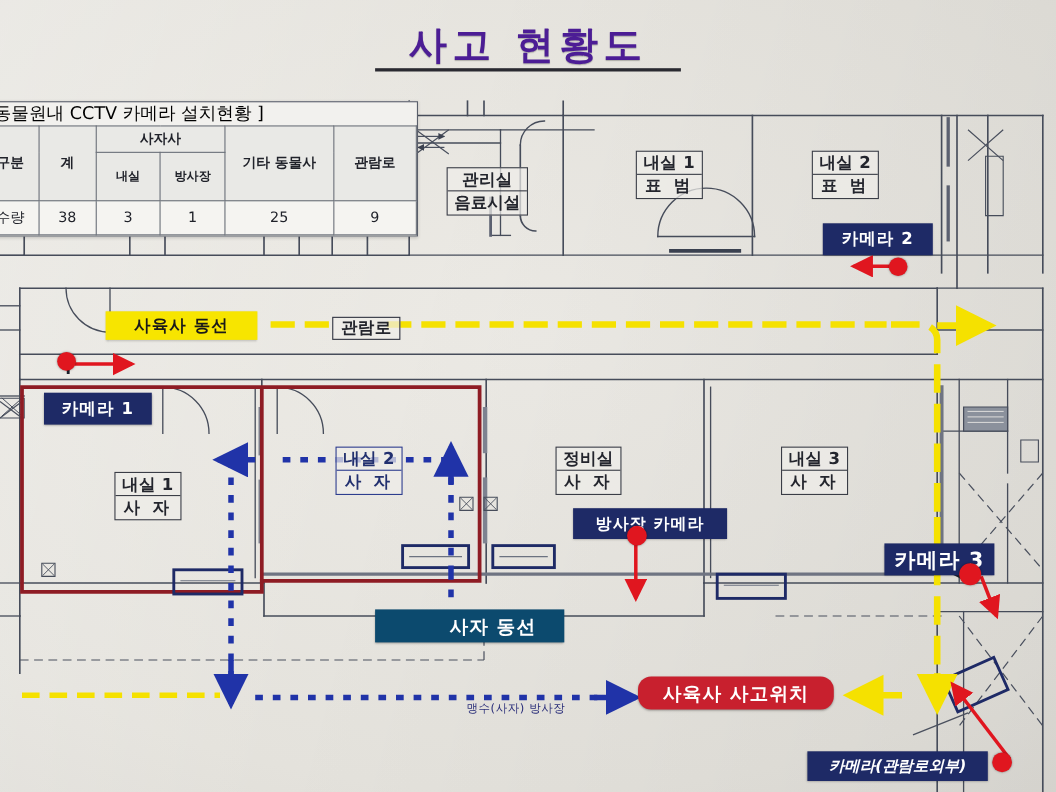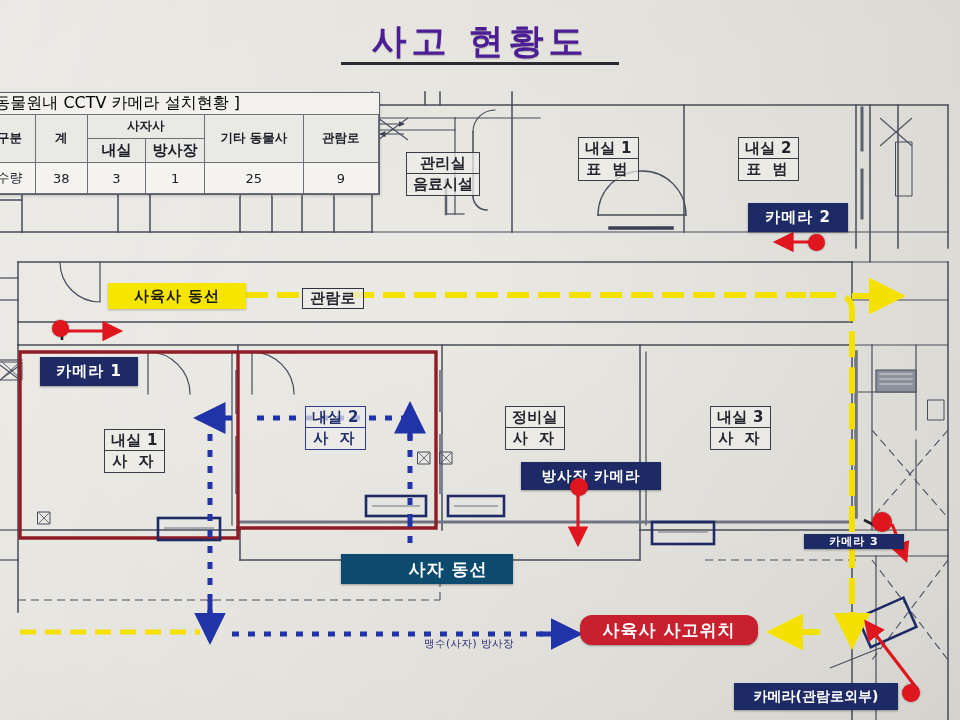--- a/index.html
+++ b/index.html
@@ -40,21 +40,21 @@
     box-shadow:0 1px 3px rgba(0,0,0,.18);
   }
   table.cctv{border-collapse:collapse;width:100%;table-layout:fixed;}
   table.cctv th,table.cctv td{
     border:1px solid #6b7079;
     font-size:12.5px;color:#20222a;text-align:center;
     padding:3px 0;font-weight:bold;
     background:#e9e9e6;
   }
   table.cctv td{background:#f5f4f1;font-weight:normal;font-size:13px;padding:6px 0;}
-  table.cctv th.sub{font-size:15px;padding:2px 0;}
+  table.cctv th.sub{font-size:11px;padding:14px 0;}
   
   #plan{position:absolute;left:0;top:0;width:960px;height:720px;}
   
   .roomlabel{
     position:absolute;
     border:1px solid #3a3d46;
     background:rgba(238,237,233,.72);
     color:#23252d;
     font-size:15px;font-weight:bold;line-height:1.15;
     text-align:center;
@@ -380,26 +380,26 @@
 </div>
 
 <div class="plain-label" style="left:424px;top:637px;">맹수(사자) 방사장</div>
 
 <div class="callout navy" style="left:40px;top:357px;width:98px;height:29px;font-size:15px;">카메라 1</div>
 <div class="dot" style="left:52px;top:320px;width:17px;height:17px;"></div>
 
 <div class="callout navy" style="left:748px;top:203px;width:100px;height:29px;font-size:15px;">카메라 2</div>
 <div class="dot" style="left:808px;top:234px;width:17px;height:17px;"></div>
 
-<div class="callout navy" style="left:804px;top:494px;width:100px;height:15px;font-size:11px;margin-top:40px;">카메라 3</div>
+<div class="callout navy" style="left:804px;top:494px;width:100px;height:29px;font-size:19px;">카메라 3</div>
 <div class="dot" style="left:872px;top:512px;width:20px;height:20px;"></div>
 
 <div class="callout navy" style="left:521px;top:462px;width:140px;height:28px;font-size:14.5px;">방사장 카메라</div>
 <div class="dot" style="left:570px;top:478px;width:18px;height:18px;"></div>
 
-<div class="callout navy" style="left:734px;top:683px;width:164px;height:27px;font-size:14px;letter-spacing:0;">카메라(관람로외부)</div>
+<div class="callout navy" style="left:734px;top:683px;width:164px;height:27px;font-size:14px;letter-spacing:0;font-style:italic;">카메라(관람로외부)</div>
 <div class="dot" style="left:902px;top:684px;width:18px;height:18px;"></div>
 
-<div class="callout yellow" style="left:108px;top:283px;width:138px;height:26px;font-size:15px;">사육사 동선</div>
+<div class="callout yellow" style="left:96px;top:283px;width:138px;height:26px;font-size:15px;">사육사 동선</div>
 
 <div class="callout blue" style="left:341px;top:554px;width:130px;height:30px;font-size:17px;">사자 동선</div>
 
 <div class="callout red" style="left:580px;top:615px;width:178px;height:30px;font-size:17px;">사육사 사고위치</div>
 
 </body></html>

